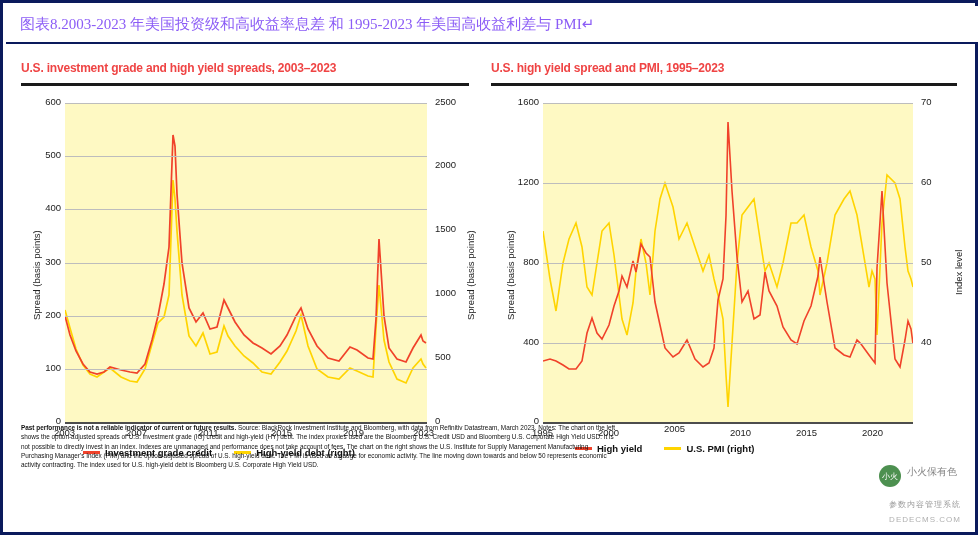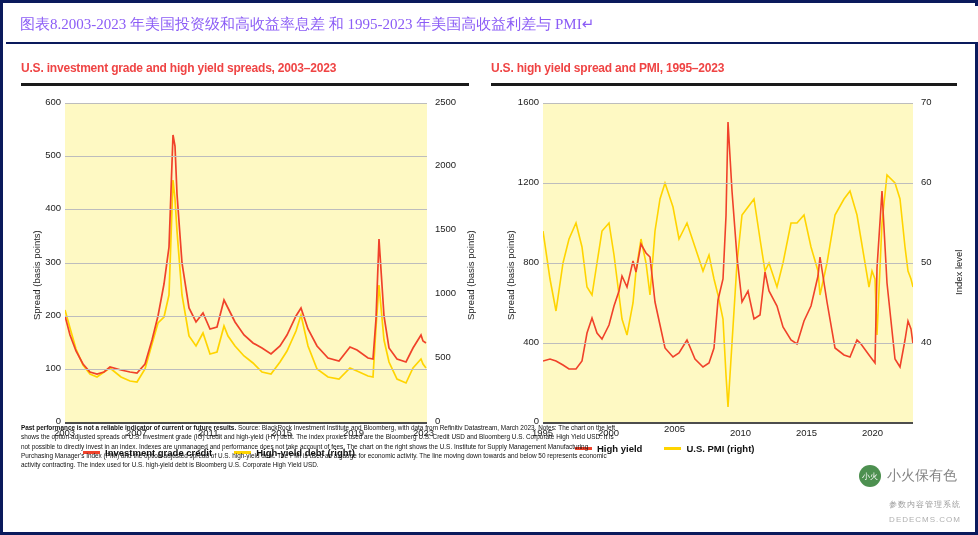--- a/index.html
+++ b/index.html
@@ -77,28 +77,28 @@
   
   .footnote{
     position:absolute;left:18px;top:420px;width:600px;
     font-size:6.4px;line-height:1.45;color:#111;
   }
   .footnote b{font-weight:bold;}
 
   
   .wm{
     position:absolute;right:18px;bottom:45px;
-    display:flex;align-items:center;gap:6px;opacity:.85;
+    display:flex;align-items:flex-start;gap:6px;opacity:.85;
   }
   .wm-logo{
     width:22px;height:22px;border-radius:50%;
     background:#2f7d32;color:#fff;font-size:8px;
     display:flex;align-items:center;justify-content:center;
   }
-  .wm-text{font-size:14px;color:#6d6d6d;white-space:nowrap;}
+  .wm-text{font-size:10px;color:#6d6d6d;white-space:nowrap;}
   .wm-sub{
     position:absolute;right:14px;bottom:22px;
     font-size:8px;color:#9a9a9a;letter-spacing:1px;white-space:nowrap;
   }
   .wm-sub2{
     position:absolute;right:14px;bottom:8px;
     font-size:8px;color:#b0b0b0;letter-spacing:1px;white-space:nowrap;
   }
   svg{display:block;}
 </style>

